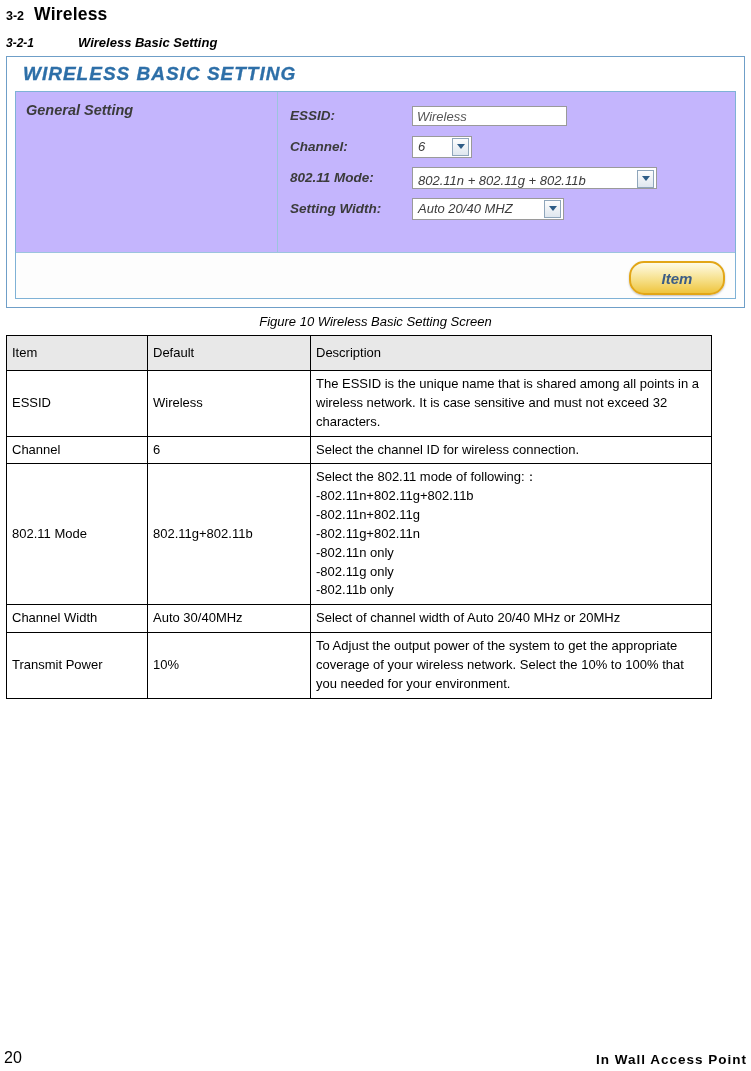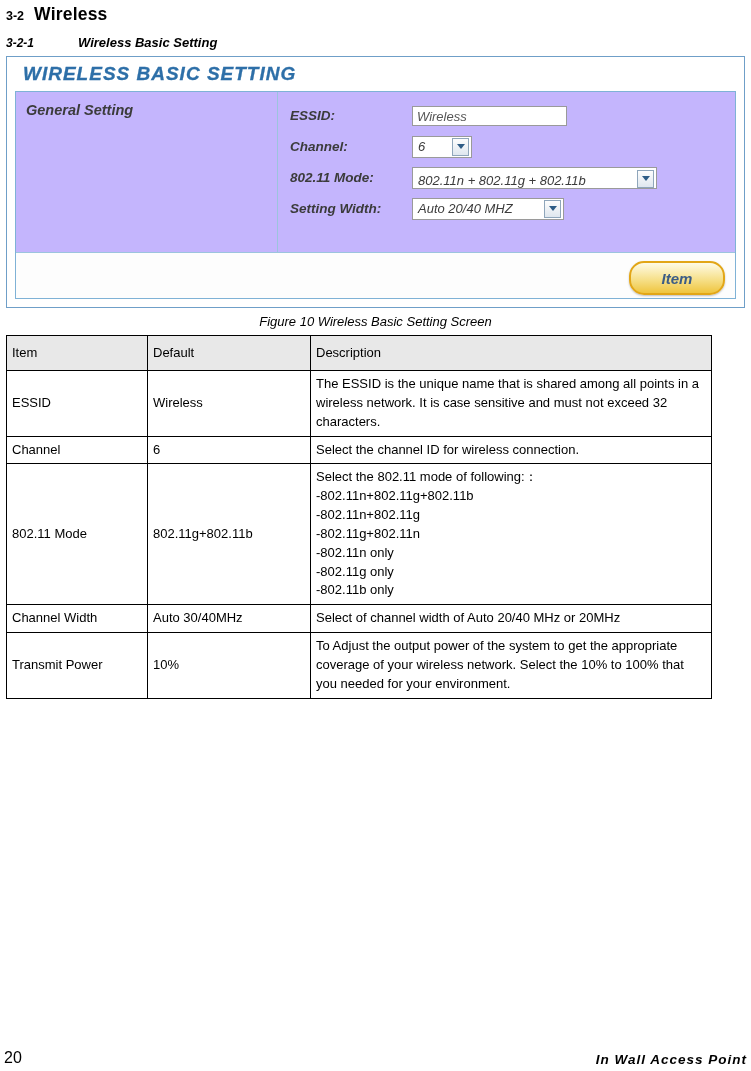--- a/index.html
+++ b/index.html
@@ -238,21 +238,20 @@
     display: flex;
     align-items: flex-end;
     justify-content: space-between;
   }
   .footer .pageno {
     font-size: 16px;
   }
   .footer .docname {
     font-size: 13.5px;
     font-weight: bold;
-    font-style: italic;
     letter-spacing: 1px;
   }
 </style>
 </head>
 <body>
 
 <div class="page">
 
   <div class="h-section">
     <span class="num">3-2</span>

